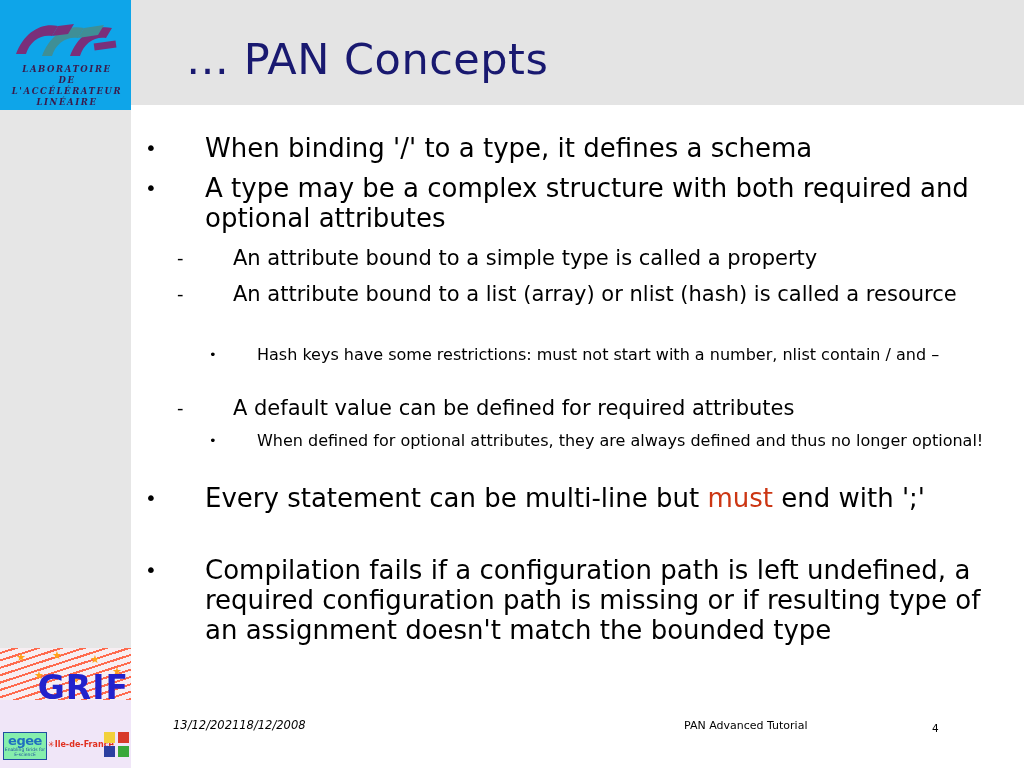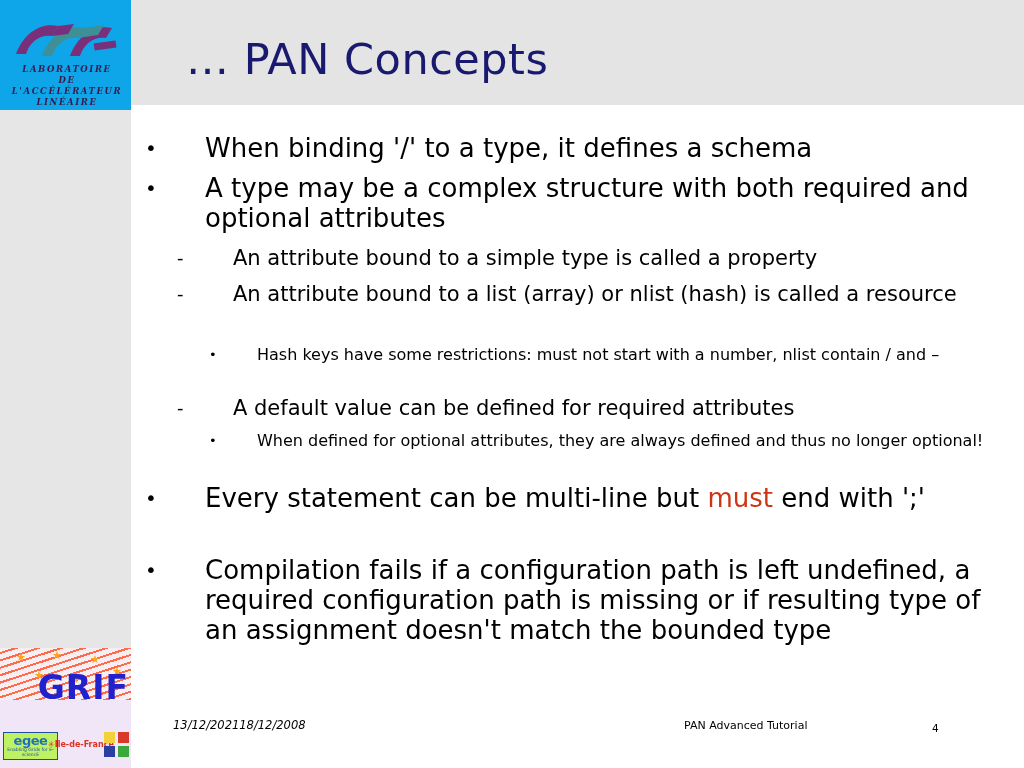--- a/index.html
+++ b/index.html
@@ -201,23 +201,23 @@
     font-family: "DejaVu Sans", sans-serif;
     font-weight: bold;
     font-size: 9px;
     line-height: 12px;
     color: #2222cc;
   }
   .grif-egee {
     position: absolute;
     left: 3px;
     top: 84px;
-    width: 55px;
+    width: 44px;
     height: 28px;
-    background: #bef264;
+    background: #86efac;
     border: 1px solid #1f4fa0;
     box-sizing: border-box;
     text-align: center;
   }
   .grif-egee .big {
     font-family: "DejaVu Sans", sans-serif;
     font-weight: bold;
     font-size: 13px;
     line-height: 13px;
     color: #1f6fbf;

